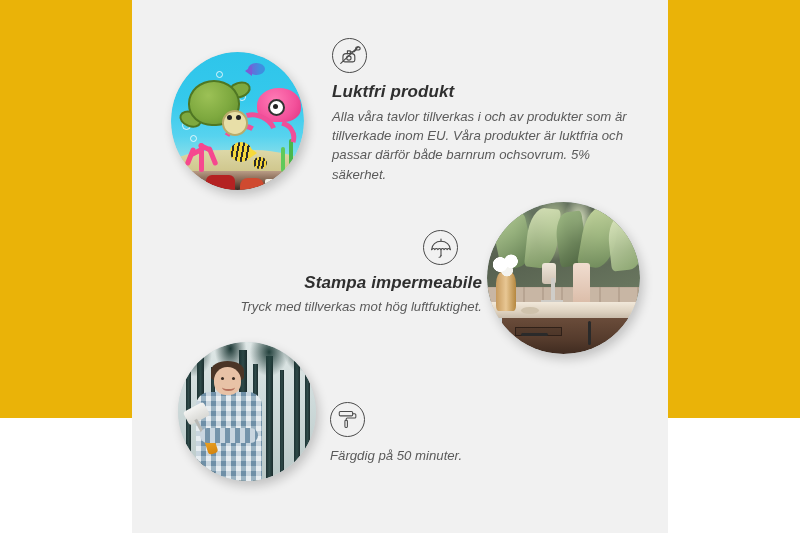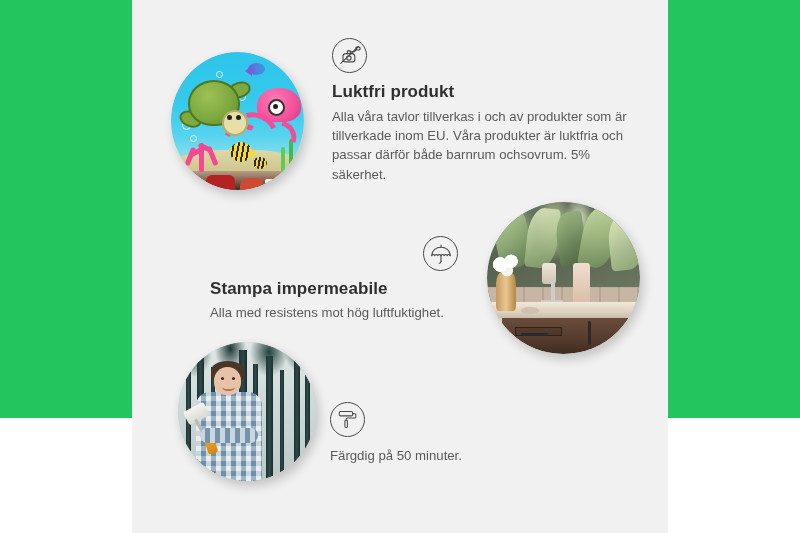--- a/index.html
+++ b/index.html
@@ -11,21 +11,22 @@
     height: 533px;
     background: #ffffff;
     font-family: "Liberation Sans", sans-serif;
     overflow: hidden;
   }
 
   #stage {
     position: relative;
     width: 800px;
     height: 418px;
-    background: #22c55e;
+    background: #eab308;
+    font-style: italic;
   }
 
   
   #panel {
     position: absolute;
     left: 132px;
     top: 0;
     width: 536px;
     height: 533px;
     background: #f1f1f1;
@@ -338,21 +339,21 @@
     color: #5a5a5a;
     line-height: 19.2px;
   }
 
   
   #feature-odourless { left: 332px; top: 38px; width: 300px; }
   #feature-odourless .icon-circle { margin-bottom: 9px; }
   #feature-odourless .f-title { margin-bottom: 5px; }
 
   
-  #feature-waterproof { left: 210px; top: 236px; width: 272px; text-align: left; }
+  #feature-waterproof { left: 210px; top: 230px; width: 272px; text-align: right; }
   #feature-waterproof .icon-wrap { display: flex; justify-content: flex-end; padding-right: 24px; }
   #feature-waterproof .icon-circle { margin-bottom: 8px; }
   #feature-waterproof .f-title { margin-bottom: 4px; }
 
   
   #feature-easy { left: 330px; top: 402px; width: 250px; }
   #feature-easy .icon-circle { margin-bottom: 9px; }
   #feature-easy .f-title { margin-bottom: 4px; }
 </style>
 </head>
@@ -471,21 +472,21 @@
         <svg width="24" height="24" viewBox="0 0 24 24" fill="none" stroke="#4a4a4a" stroke-width="1.1" stroke-linecap="round" stroke-linejoin="round">
           <path d="M2.7 13.6C2.7 8.6 6.9 5.3 12 5.3s9.3 3.3 9.3 8.3"></path>
           <path d="M2.7 13.6c1.1-1.5 2.2-1.5 3.1 0 1-1.5 2.1-1.5 3.1 0 1-1.5 2.1-1.5 3.1 0 1-1.5 2.1-1.5 3.1 0 1-1.5 2.1-1.5 3.1 0 0.9-1.5 2-1.5 3.1 0"></path>
           <line x1="12" y1="13.6" x2="12" y2="19.4"></line>
           <path d="M12 19.4c0 1.1-0.9 1.9-1.9 1.9"></path>
           <line x1="12" y1="5.3" x2="12" y2="3.1"></line>
         </svg>
       </div>
     </div>
     <div class="f-title">Stampa impermeabile</div>
-    <div class="f-desc">Alla med resistens mot hög luftfuktighet.</div>
+    <div class="f-desc">Tryck med tillverkas mot hög luftfuktighet.</div>
   </div>
 
   <div class="feature" id="feature-easy">
     <div class="icon-circle">
       <svg width="23" height="23" viewBox="0 0 24 24" fill="none" stroke="#4a4a4a" stroke-width="1.1" stroke-linecap="round" stroke-linejoin="round">
         <rect x="3.4" y="3.6" width="14" height="4.6" rx="1.2"></rect>
         <path d="M17.4 5.9h2.1c0.7 0 1.2 0.5 1.2 1.2v2.2c0 0.7-0.5 1.2-1.2 1.2h-7.7c-0.7 0-1.2 0.5-1.2 1.2v1.1"></path>
         <rect x="9.3" y="12.8" width="2.6" height="7.6" rx="1"></rect>
       </svg>
     </div>

